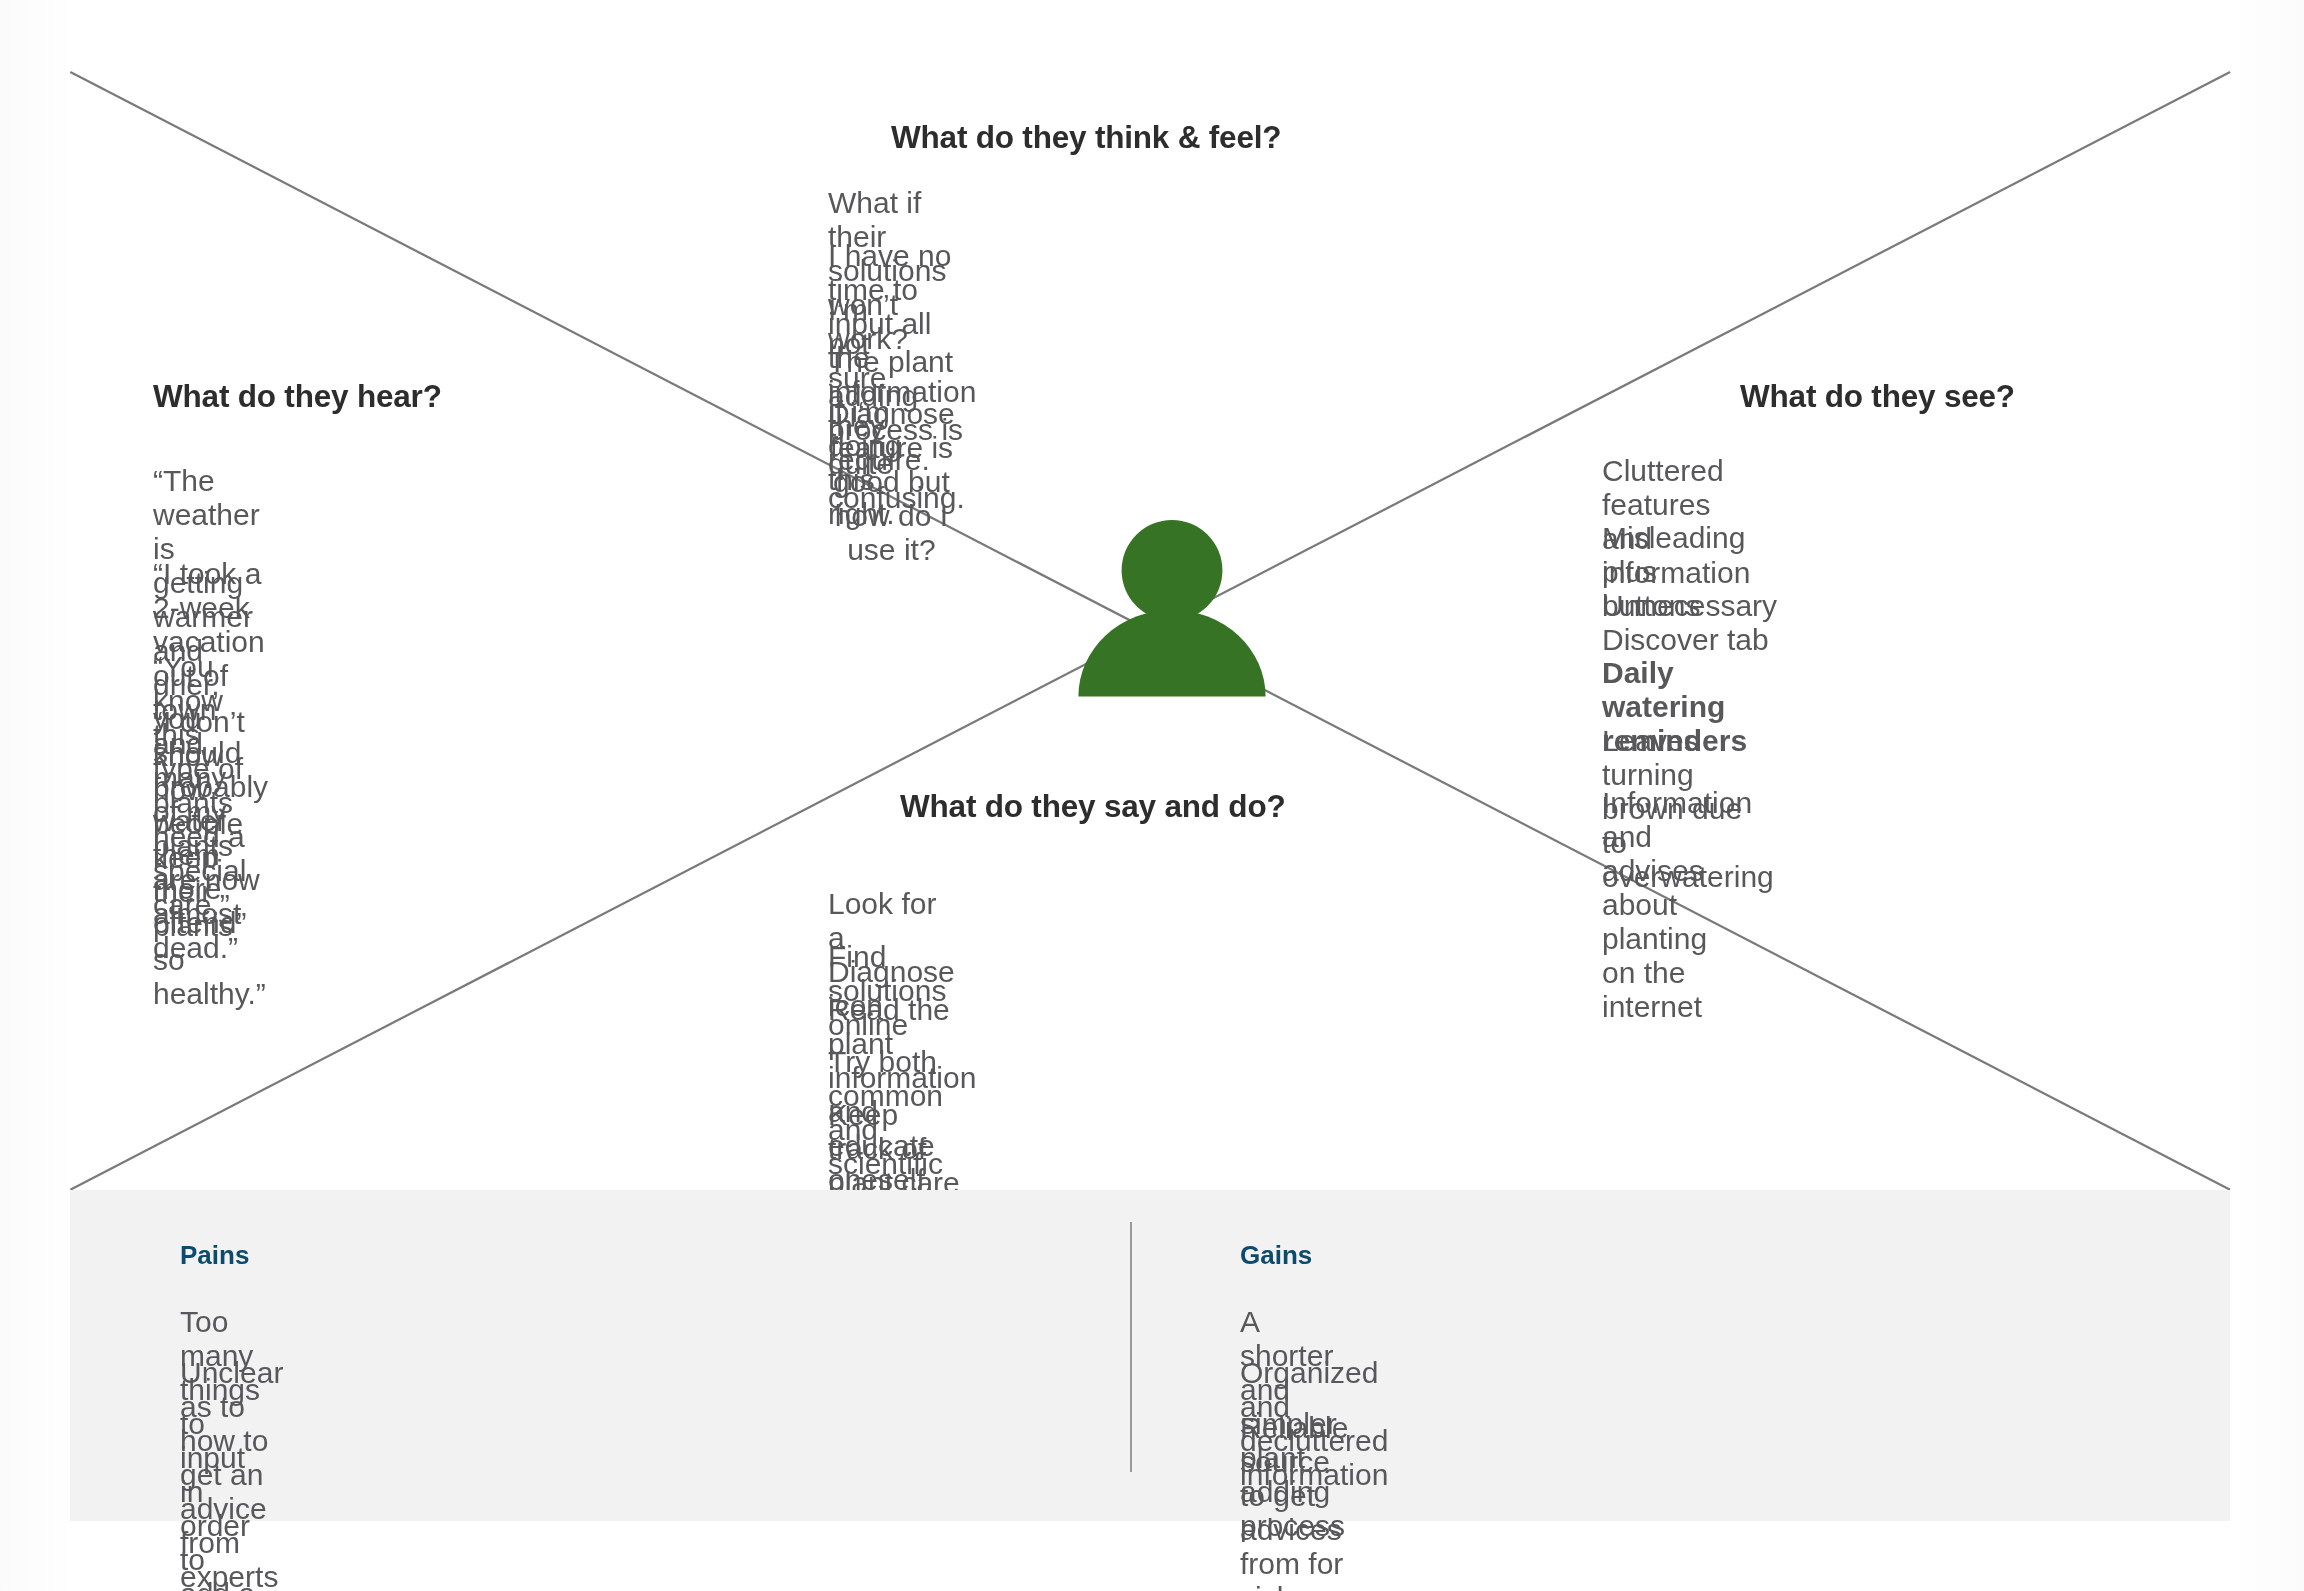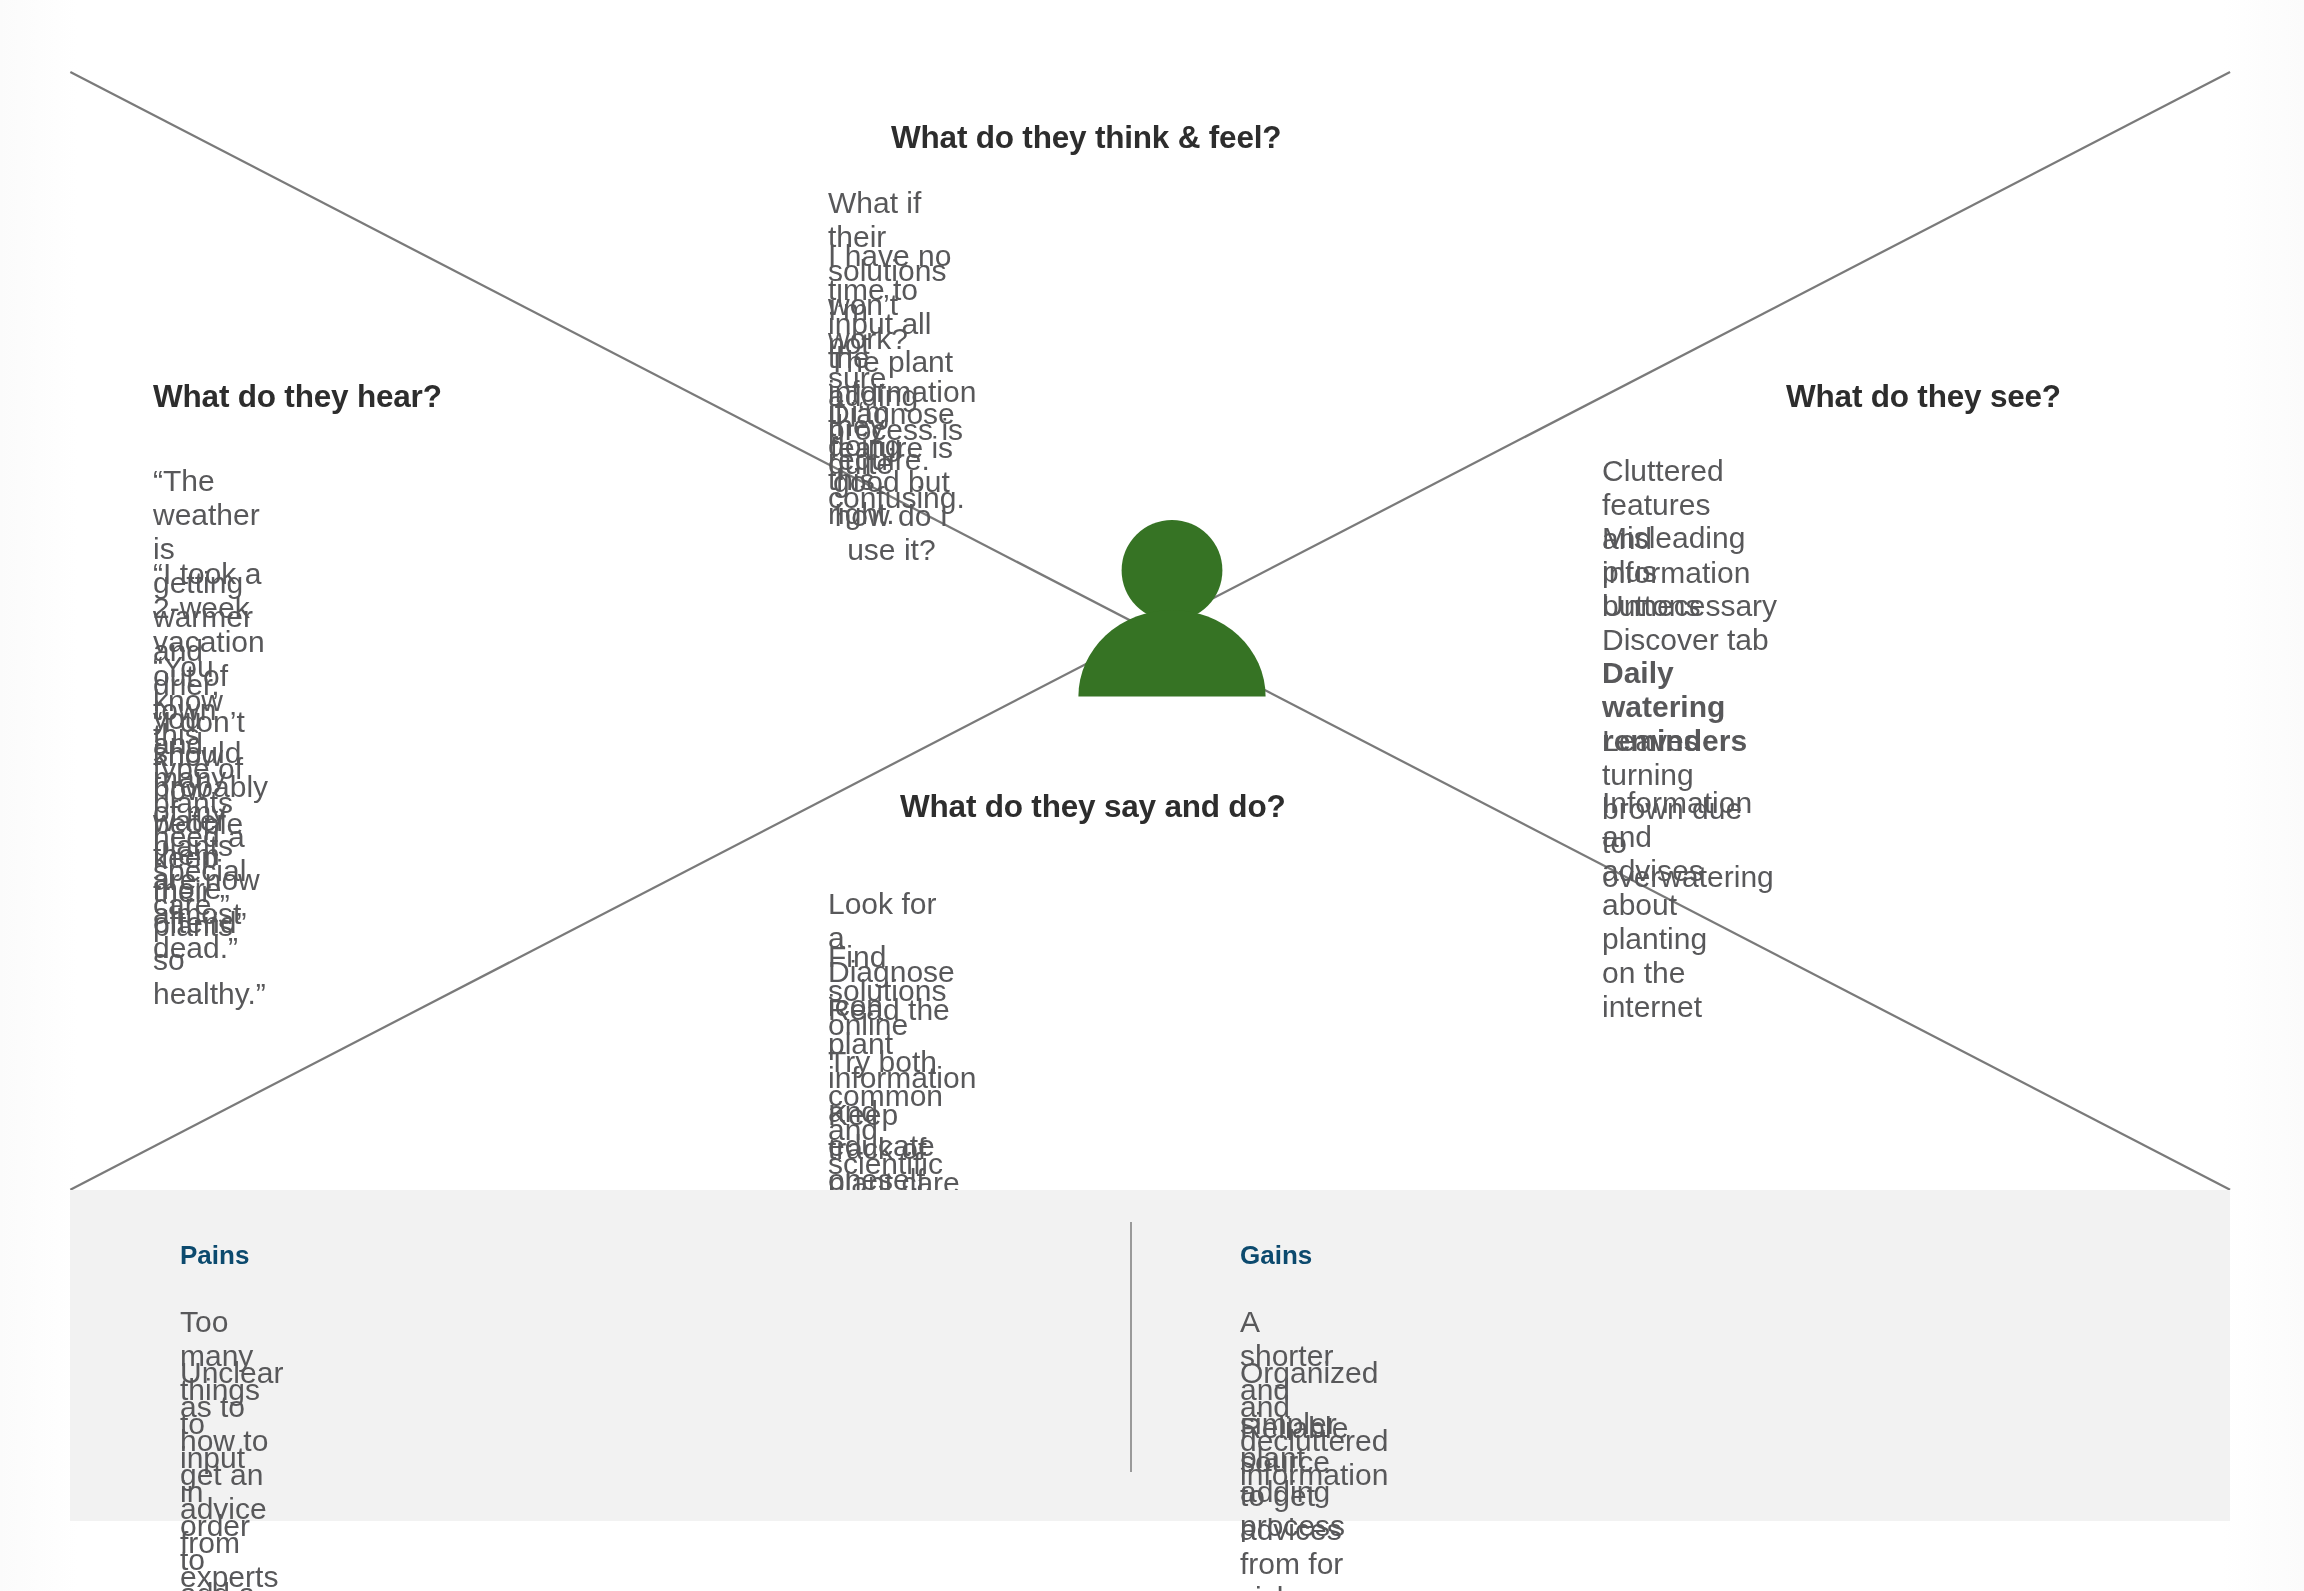--- a/index.html
+++ b/index.html
@@ -118,21 +118,21 @@
     <div class="item" style="left:153px; top:464px;">“The weather is getting warmer and drier, you
 should probably water them more oftend”</div>
     <div class="item" style="left:153px; top:557px;">“I took a 2-week vacation out of town and many
 of my plants are now almost dead.”</div>
     <div class="item" style="left:153px; top:650px;">“You know this type of plants need a special care.”</div>
     <div class="item" style="left:153px; top:705px;">“I don’t know how people keep their plants
 so healthy.”</div>
   </div>
 
   <div id="block-see">
-    <div class="heading" style="left:1786px; top:378px;">What do they see?</div>
+    <div class="heading" style="left:1740px; top:378px;">What do they see?</div>
     <div class="item" style="left:1602px; top:454px;">Cluttered features and information</div>
     <div class="item" style="left:1602px; top:521px;">Misleading plus buttons</div>
     <div class="item" style="left:1602px; top:589px;">Unnecessary Discover tab</div>
     <div class="item" style="left:1602px; top:656px;font-weight:bold;">Daily watering reminders</div>
     <div class="item" style="left:1602px; top:724px;">Leaves turning brown due to overwatering</div>
     <div class="item" style="left:1602px; top:786px;">Information and advises about planting
 on the internet</div>
   </div>
 
   <div id="block-say">

